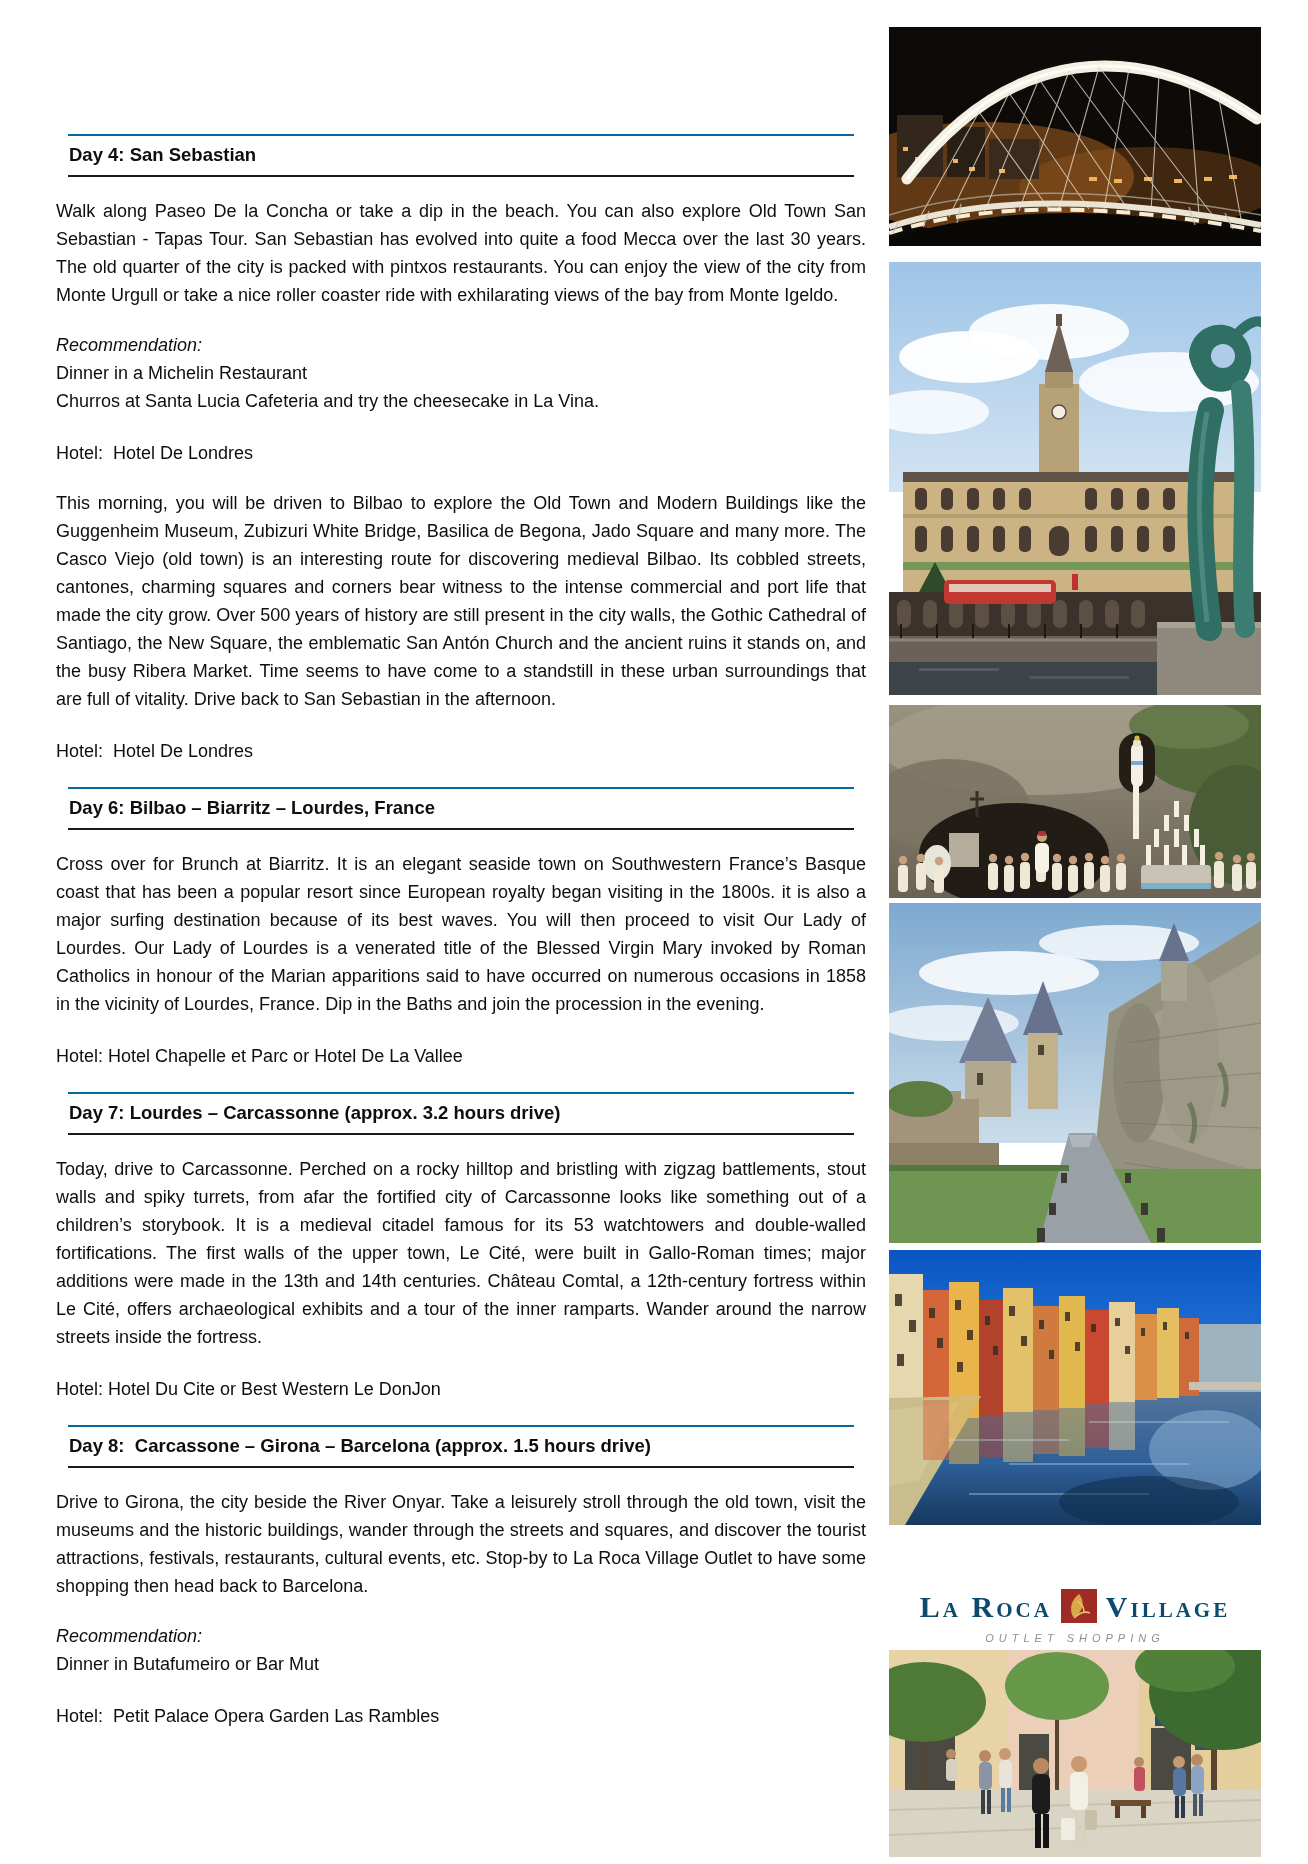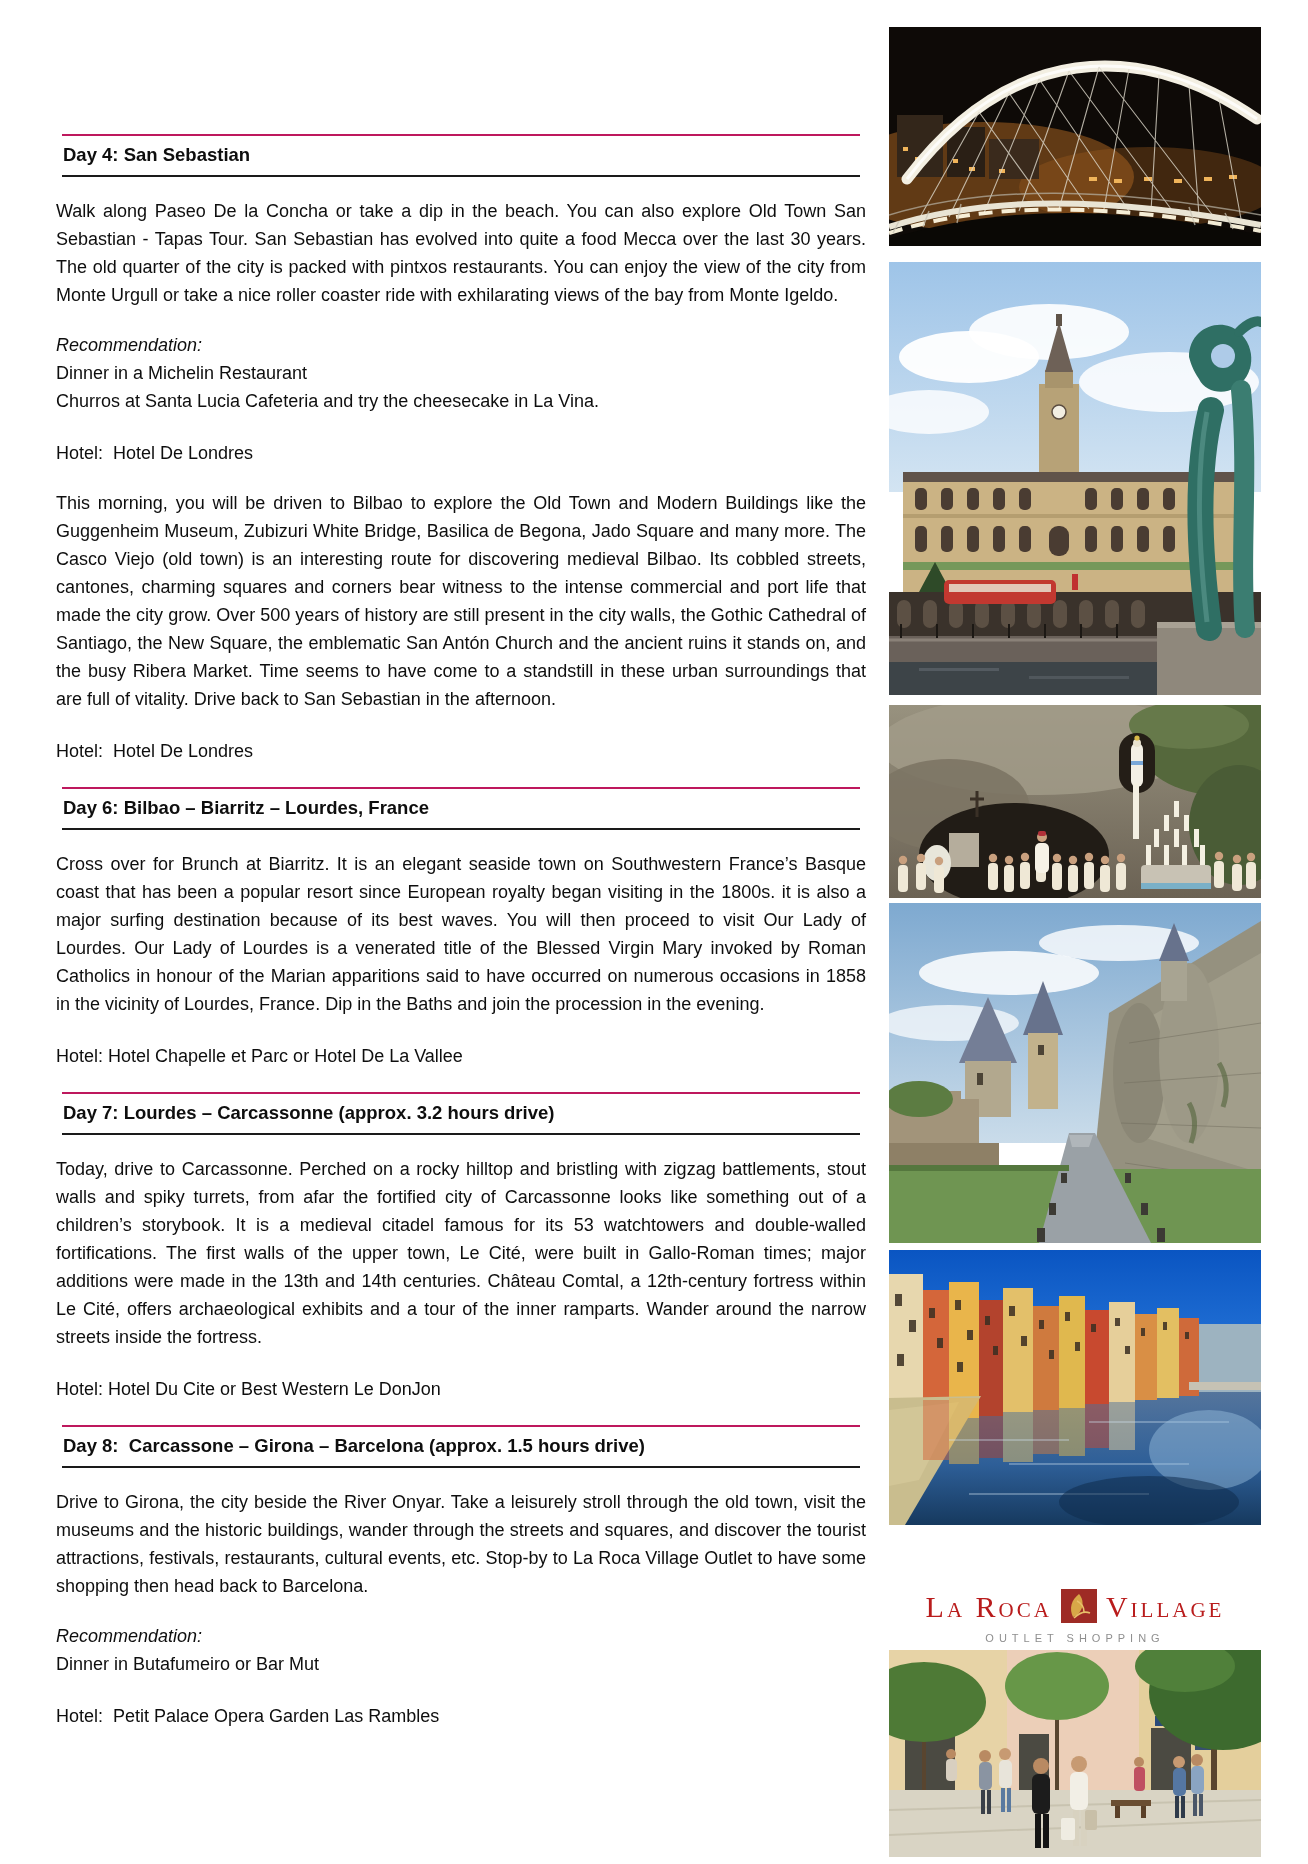--- a/index.html
+++ b/index.html
@@ -3,46 +3,46 @@
 <meta charset="utf-8">
 <style>
   html,body{margin:0;padding:0;background:#ffffff;}
   body{width:1308px;height:1864px;position:relative;font-family:"Liberation Sans",sans-serif;color:#0e0e0e;overflow:hidden;}
 
   
   .text-col{position:absolute;left:56px;top:0;width:810px;font-size:18px;line-height:28px;}
   .day{margin:0;}
   .day + .day{margin-top:22px;}
   .day:first-child{margin-top:134px;}
-  .day-header{font-size:18.5px;line-height:22px;font-weight:bold;margin:6px;
-    border-top:2px solid #be185d;border-bottom:2px solid #1a1a1a;
+  .day-header{font-size:18.5px;line-height:22px;font-weight:bold;margin:12px;
+    border-top:2px solid #0369a1;border-bottom:2px solid #1a1a1a;
     padding:8px 0 9px 1px;white-space:pre-wrap;}
   .body{margin:20px 0 0 0;text-align:justify;}
   .reco{margin:22px 0 0 0;}
   .reco-label{font-style:italic;}
   .hotel{margin:24px 0 0 0;white-space:pre-wrap;}
 
   
   .img-col{position:absolute;left:889px;top:0;width:372px;}
   .photo{position:absolute;left:0;width:372px;overflow:hidden;}
   .photo svg{display:block;width:100%;height:100%;}
   #photo-bridge{top:27px;height:219px;}
   #photo-bilbao{top:262px;height:433px;}
   #photo-lourdes{top:705px;height:193px;}
   #photo-carcassonne{top:903px;height:340px;}
   #photo-girona{top:1250px;height:275px;}
   #logo-block{position:absolute;left:0;top:1525px;width:372px;height:125px;
     display:flex;flex-direction:column;justify-content:flex-end;align-items:center;padding-bottom:6px;box-sizing:border-box;background:#fff;}
   #photo-street{top:1650px;height:207px;}
 
   .logo-row{display:flex;align-items:center;justify-content:center;gap:9px;}
-  .logo-brand{font-family:"Liberation Serif",serif;font-variant:small-caps;font-weight:400;
-    font-size:30px;letter-spacing:3px;color:#b91c1c;line-height:1;}
+  .logo-brand{font-family:"Liberation Serif",serif;font-variant:small-caps;font-weight:700;
+    font-size:30px;letter-spacing:3px;color:#0c4a6e;line-height:1;}
   .logo-emblem{width:36px;height:36px;display:block;}
-  .logo-tagline{font-size:11px;letter-spacing:5px;color:#8f8f8f;margin-top:7px;text-align:center;}
+  .logo-tagline{font-size:11px;letter-spacing:5px;color:#8f8f8f;margin-top:7px;text-align:center;font-style:italic;}
 </style>
 </head>
 <body>
 
 <div class="text-col">
 
   <section class="day">
     <h2 class="day-header">Day 4: San Sebastian</h2>
     <p class="body">Walk along Paseo De la Concha or take a dip in the beach. You can also explore Old Town San Sebastian - Tapas Tour. San Sebastian has evolved into quite a food Mecca over the last 30 years. The old quarter of the city is packed with pintxos restaurants. You can enjoy the view of the city from Monte Urgull or take a nice roller coaster ride with exhilarating views of the bay from Monte Igeldo.</p>
     <div class="reco">

